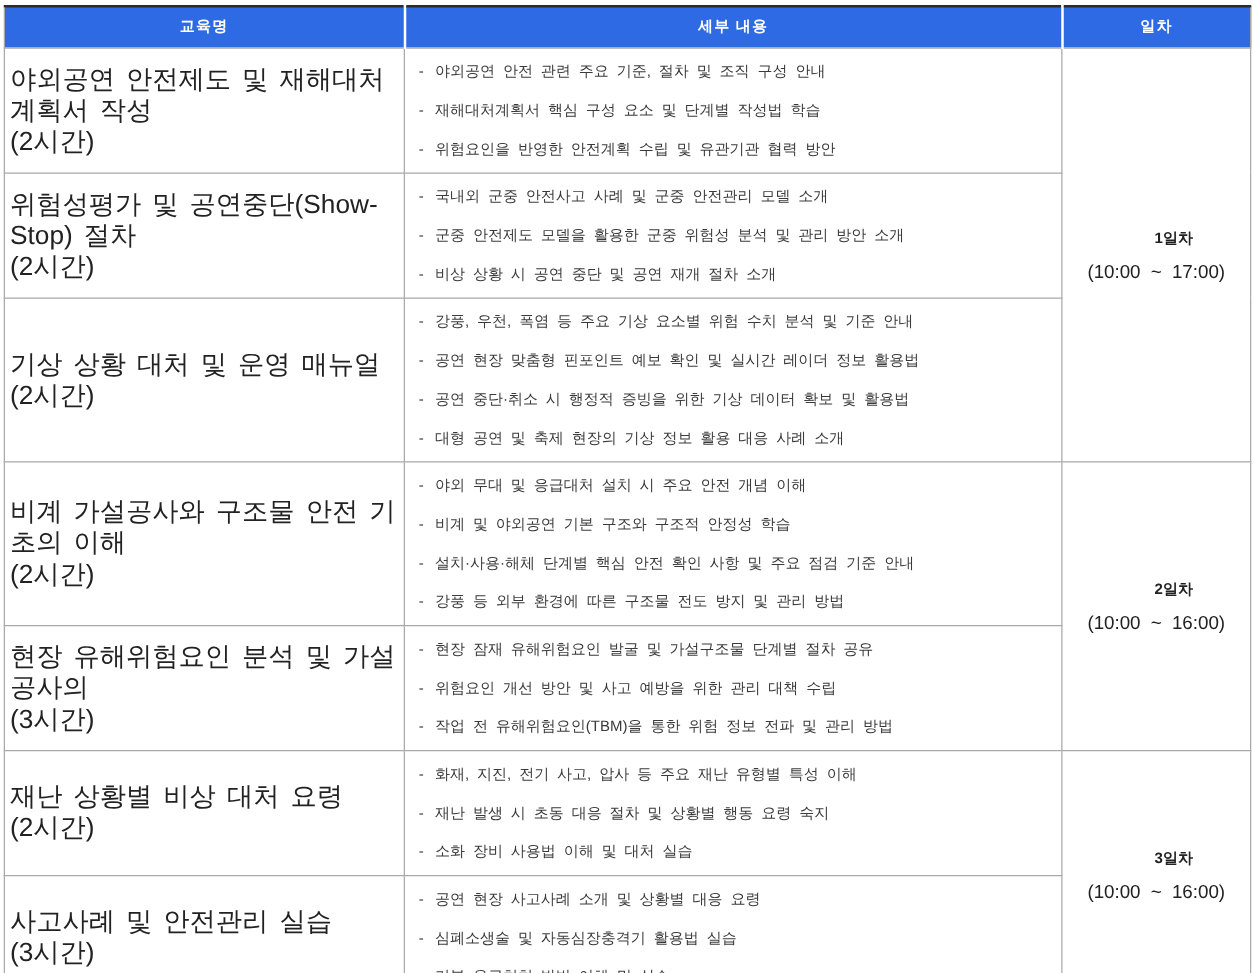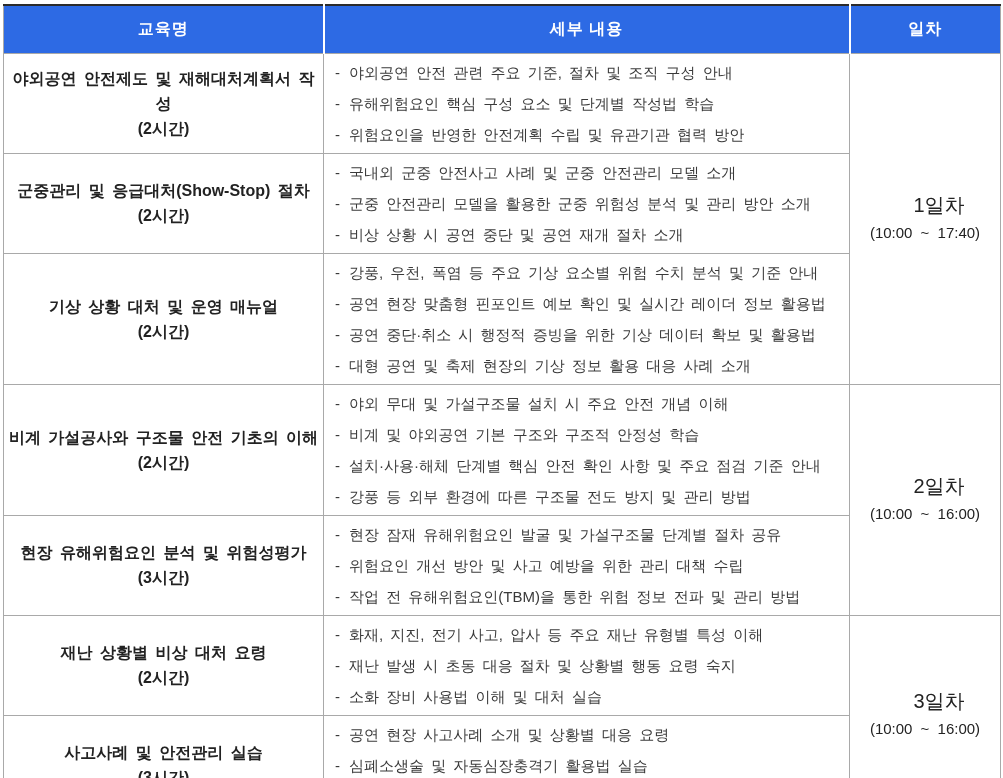--- a/index.html
+++ b/index.html
@@ -27,55 +27,55 @@
     border-top: 2px solid var(--border-outer);
     border-bottom: 2px solid var(--border-outer);
   }
   col.c1 { width: 320px; }
   col.c2 { width: 526px; }
   col.c3 { width: 151px; }
   th, td { border: 1px solid var(--border-inner); }
   thead th {
     background: var(--header-bg);
     color: var(--header-fg);
-    font-size: 16px;
+    font-size: 12px;
     font-weight: bold;
-    height: 48px;
+    height: 33px;
     letter-spacing: 1px;
     border-left: 2px solid #ffffff;
     border-right: 2px solid #ffffff;
     border-top: none;
   }
   thead th:first-child { border-left: 1px solid var(--border-inner); }
   thead th:last-child { border-right: 1px solid var(--border-inner); margin-left: 16px; }
   td.course {
-    text-align: center;
+    text-align: left;
     vertical-align: middle;
-    font-weight: bold;
-    font-size: 16px;
+    font-weight: normal;
+    font-size: 21px;
     color: var(--text-main);
     word-spacing: 3px;
     padding: 8px 4px;
     line-height: 25px;
   }
   td.details {
     vertical-align: middle;
     padding: 3px 8px;
-    font-size: 15px;
+    font-size: 12px;
     color: var(--text-detail);
     word-spacing: 3px;
   }
   .detail-line { line-height: 31px; white-space: nowrap; overflow: hidden; }
   .detail-line .dash { display: inline-block; margin: 0 9px 0 3px; color: var(--text-detail); }
   td.day {
     text-align: center;
     vertical-align: middle;
     color: var(--text-main);
   }
-  .day-label { font-weight: normal; font-size: 20px; line-height: 24px; padding-left: 28px; }
+  .day-label { font-weight: bold; font-size: 12px; line-height: 24px; padding-left: 28px; }
   .day-time { font-size: 15px; line-height: 24px; margin-top: 4px; word-spacing: 4px; }
 </style>
 </head>
 <body>
 
 <div class="table-wrap">
   <table class="curriculum">
     <colgroup>
       <col class="c1">
         <col class="c2">
@@ -89,36 +89,36 @@
       </tr>
     </thead>
     <tbody>
         <tr>
           <td class="course">
             <div class="course-title">야외공연 안전제도 및 재해대처계획서 작성</div>
             <div class="course-hours">(2시간)</div>
           </td>
           <td class="details">
             <div class="detail-line"><span class="dash">-</span><span class="txt">야외공연 안전 관련 주요 기준, 절차 및 조직 구성 안내</span></div>
-            <div class="detail-line"><span class="dash">-</span><span class="txt">유해위험요인 핵심 구성 요소 및 단계별 작성법 학습</span></div>
+            <div class="detail-line"><span class="dash">-</span><span class="txt">재해대처계획서 핵심 구성 요소 및 단계별 작성법 학습</span></div>
             <div class="detail-line"><span class="dash">-</span><span class="txt">위험요인을 반영한 안전계획 수립 및 유관기관 협력 방안</span></div>
           </td>
           <td class="day" rowspan="3">
             <div class="day-label">1일차</div>
-            <div class="day-time">(10:00 ~ 17:40)</div>
+            <div class="day-time">(10:00 ~ 17:00)</div>
           </td>
         </tr>
         <tr>
           <td class="course">
-            <div class="course-title">군중관리 및 응급대처(Show-Stop) 절차</div>
+            <div class="course-title">위험성평가 및 공연중단(Show-Stop) 절차</div>
             <div class="course-hours">(2시간)</div>
           </td>
           <td class="details">
             <div class="detail-line"><span class="dash">-</span><span class="txt">국내외 군중 안전사고 사례 및 군중 안전관리 모델 소개</span></div>
-            <div class="detail-line"><span class="dash">-</span><span class="txt">군중 안전관리 모델을 활용한 군중 위험성 분석 및 관리 방안 소개</span></div>
+            <div class="detail-line"><span class="dash">-</span><span class="txt">군중 안전제도 모델을 활용한 군중 위험성 분석 및 관리 방안 소개</span></div>
             <div class="detail-line"><span class="dash">-</span><span class="txt">비상 상황 시 공연 중단 및 공연 재개 절차 소개</span></div>
           </td>
         </tr>
         <tr>
           <td class="course">
             <div class="course-title">기상 상황 대처 및 운영 매뉴얼</div>
             <div class="course-hours">(2시간)</div>
           </td>
           <td class="details">
             <div class="detail-line"><span class="dash">-</span><span class="txt">강풍, 우천, 폭염 등 주요 기상 요소별 위험 수치 분석 및 기준 안내</span></div>
@@ -126,33 +126,33 @@
             <div class="detail-line"><span class="dash">-</span><span class="txt">공연 중단·취소 시 행정적 증빙을 위한 기상 데이터 확보 및 활용법</span></div>
             <div class="detail-line"><span class="dash">-</span><span class="txt">대형 공연 및 축제 현장의 기상 정보 활용 대응 사례 소개</span></div>
           </td>
         </tr>
         <tr>
           <td class="course">
             <div class="course-title">비계 가설공사와 구조물 안전 기초의 이해</div>
             <div class="course-hours">(2시간)</div>
           </td>
           <td class="details">
-            <div class="detail-line"><span class="dash">-</span><span class="txt">야외 무대 및 가설구조물 설치 시 주요 안전 개념 이해</span></div>
+            <div class="detail-line"><span class="dash">-</span><span class="txt">야외 무대 및 응급대처 설치 시 주요 안전 개념 이해</span></div>
             <div class="detail-line"><span class="dash">-</span><span class="txt">비계 및 야외공연 기본 구조와 구조적 안정성 학습</span></div>
             <div class="detail-line"><span class="dash">-</span><span class="txt">설치·사용·해체 단계별 핵심 안전 확인 사항 및 주요 점검 기준 안내</span></div>
             <div class="detail-line"><span class="dash">-</span><span class="txt">강풍 등 외부 환경에 따른 구조물 전도 방지 및 관리 방법</span></div>
           </td>
           <td class="day" rowspan="2">
             <div class="day-label">2일차</div>
             <div class="day-time">(10:00 ~ 16:00)</div>
           </td>
         </tr>
         <tr>
           <td class="course">
-            <div class="course-title">현장 유해위험요인 분석 및 위험성평가</div>
+            <div class="course-title">현장 유해위험요인 분석 및 가설공사의</div>
             <div class="course-hours">(3시간)</div>
           </td>
           <td class="details">
             <div class="detail-line"><span class="dash">-</span><span class="txt">현장 잠재 유해위험요인 발굴 및 가설구조물 단계별 절차 공유</span></div>
             <div class="detail-line"><span class="dash">-</span><span class="txt">위험요인 개선 방안 및 사고 예방을 위한 관리 대책 수립</span></div>
             <div class="detail-line"><span class="dash">-</span><span class="txt">작업 전 유해위험요인(TBM)을 통한 위험 정보 전파 및 관리 방법</span></div>
           </td>
         </tr>
         <tr>
           <td class="course">

